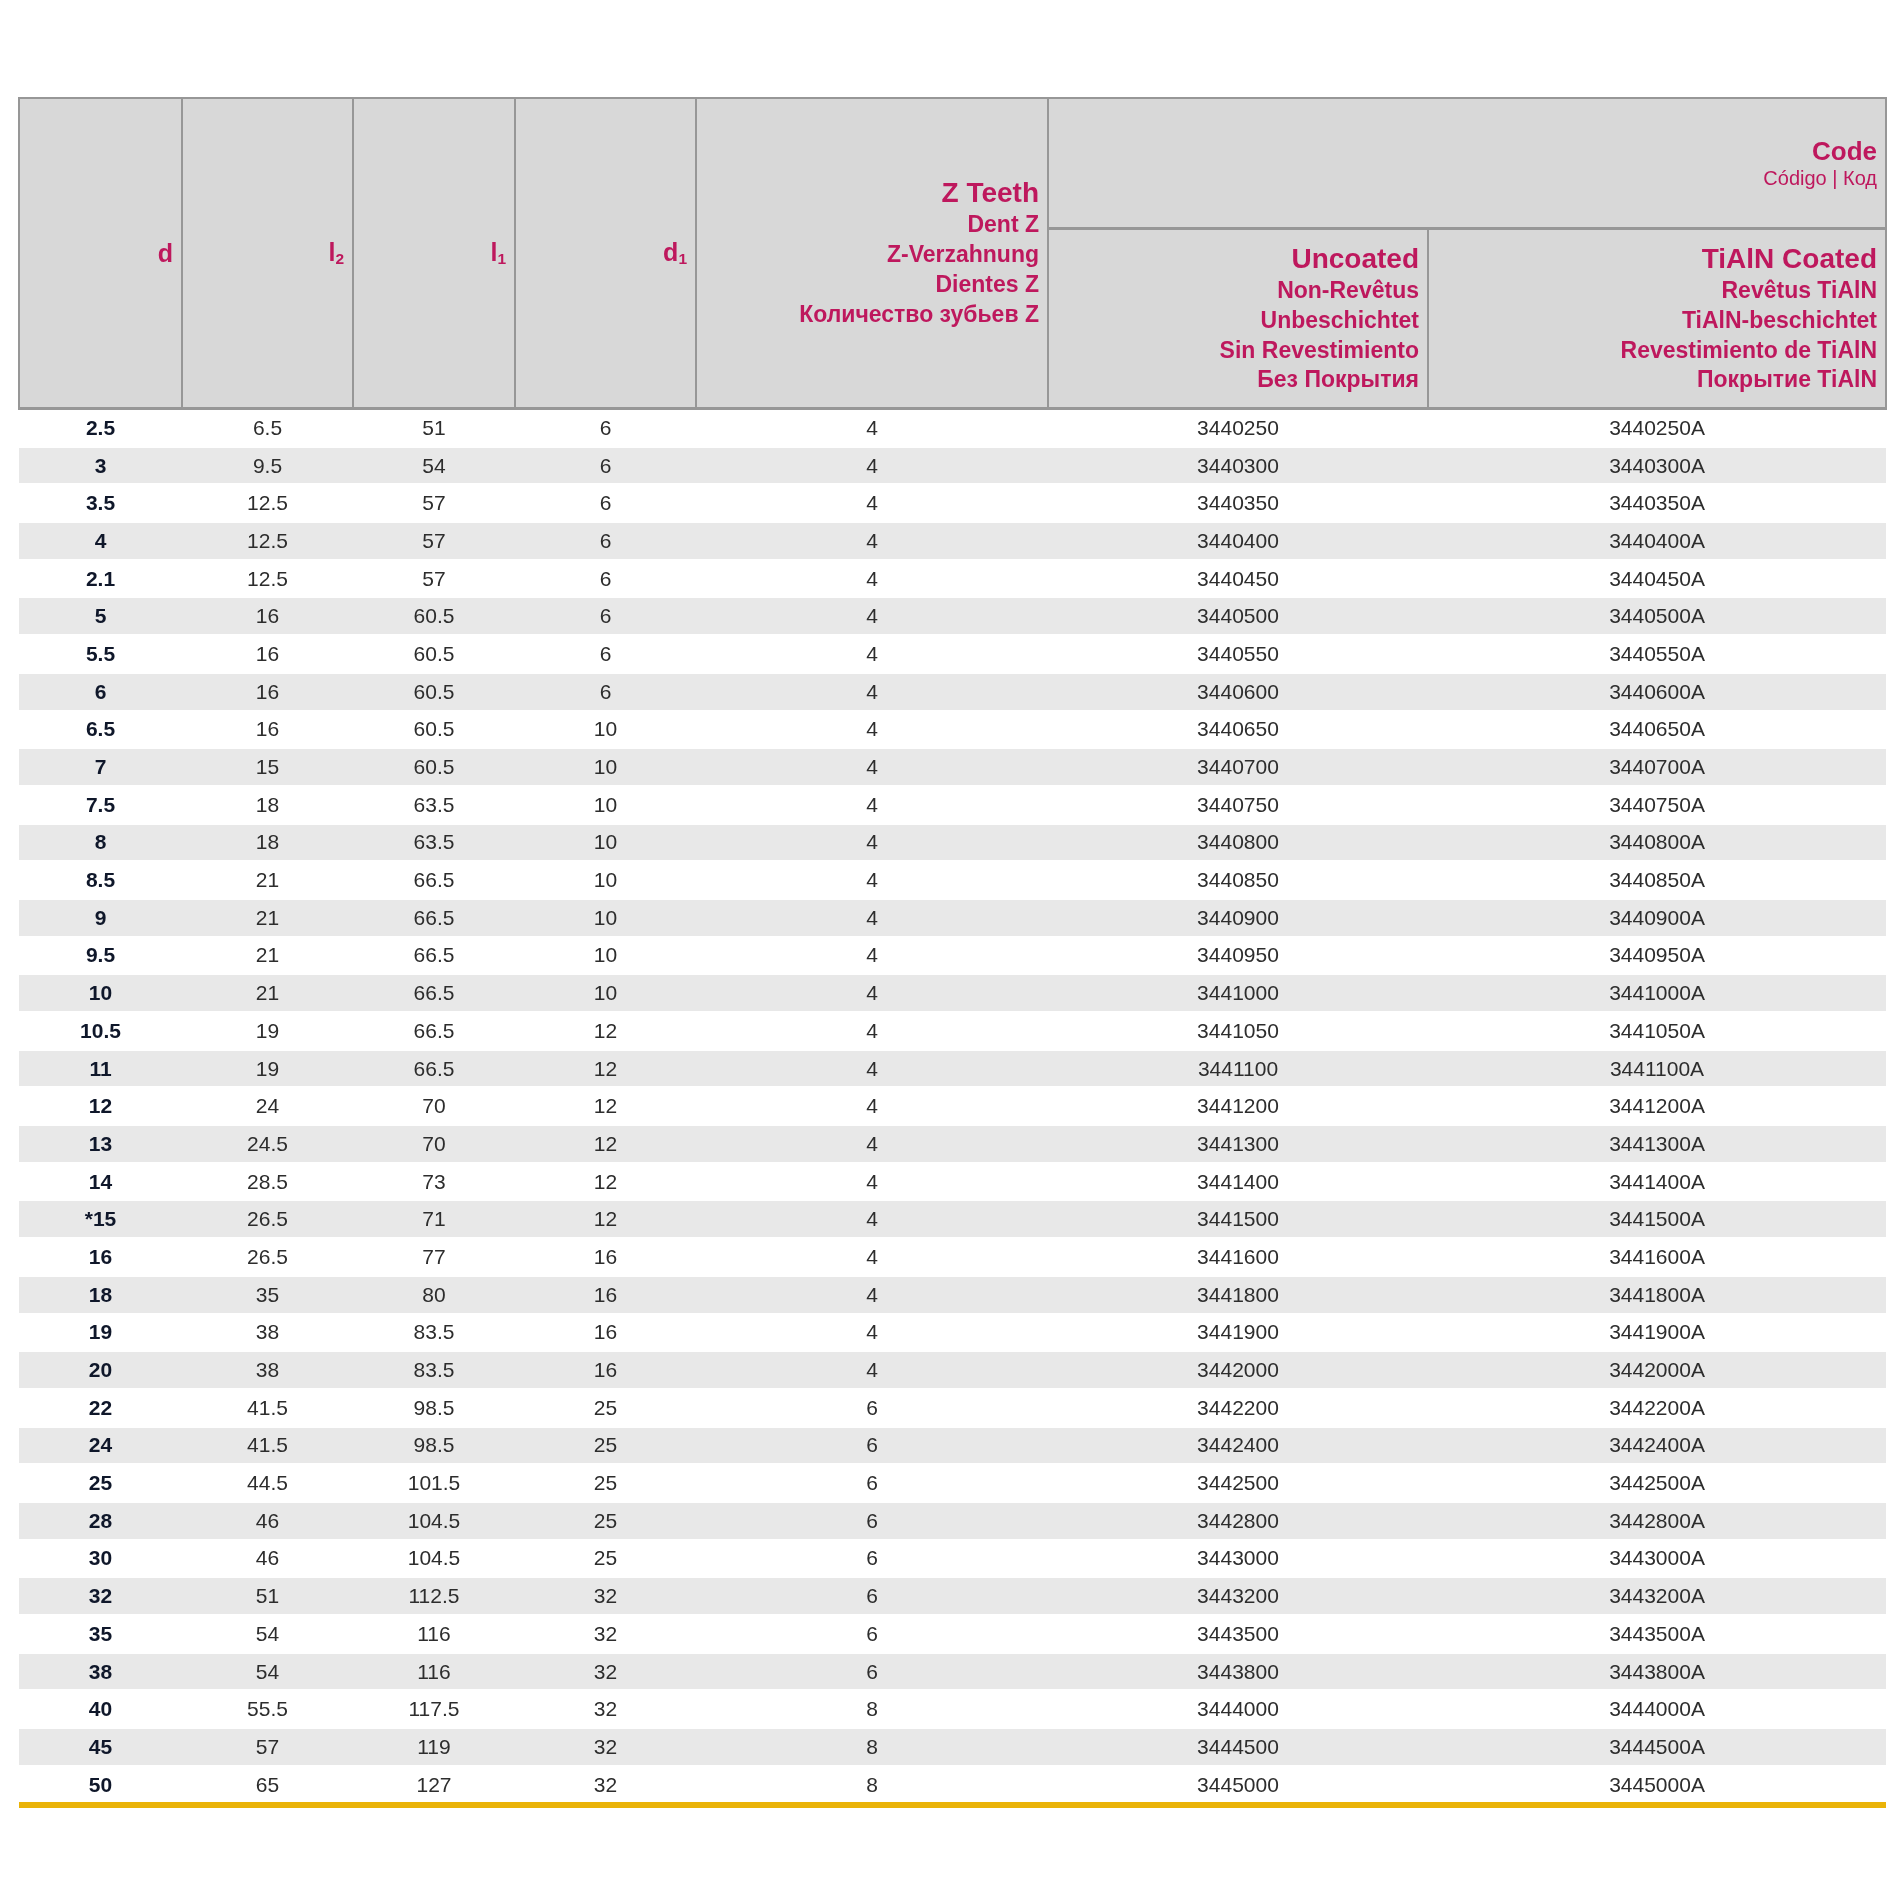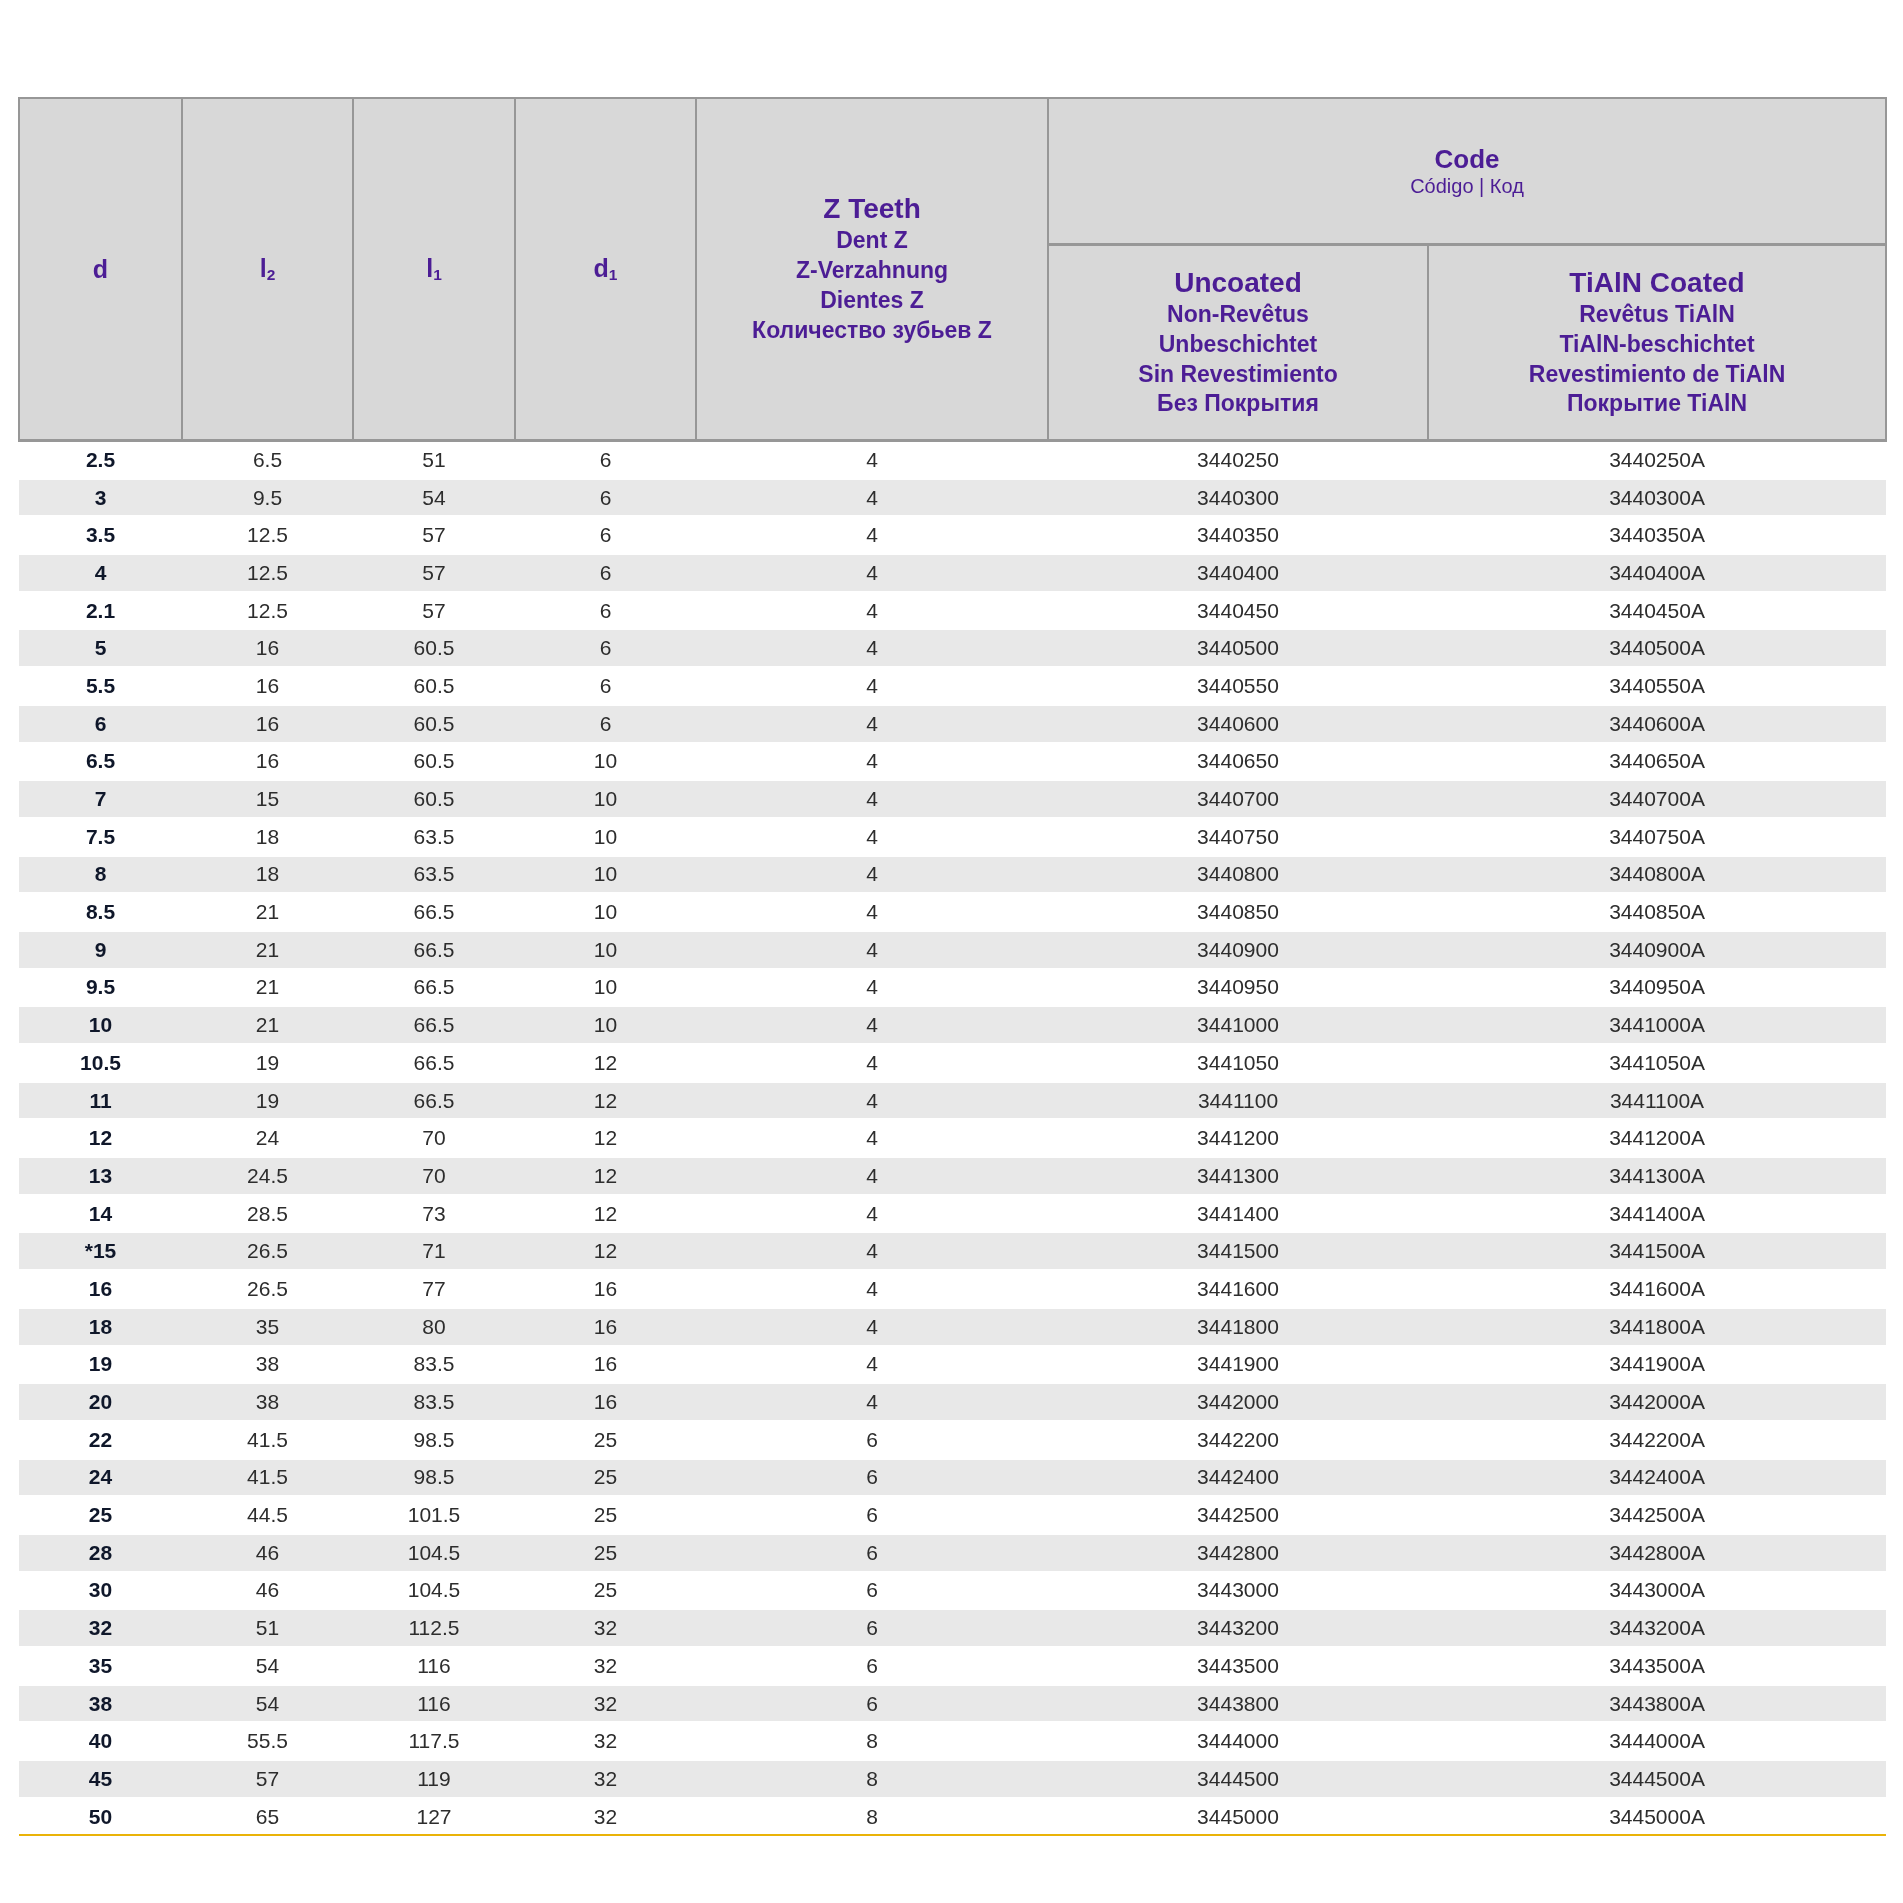--- a/index.html
+++ b/index.html
@@ -21,24 +21,24 @@
     border-collapse: collapse;
     table-layout: fixed;
     width: 1867px;
     color: #2d2d2d;
   }
   
   thead th {
     background: #d8d8d8;
     border: 2px solid #979797;
     font-weight: bold;
-    color: #4c1d95;
-    text-align: center;
+    color: #be185d;
+    text-align: right;
     vertical-align: middle;
-    padding: 16px;
+    padding: 8px;
   }
   thead tr.code-row th { height: 112px; }
   thead tr.sub-row  th { height: 161px; }
   thead th { border-bottom-width: 3px; }
   .hdr-simple { font-size: 25px; }
   .hdr-title  { font-size: 28px; line-height: 1.22; }
   .hdr-sub    { font-size: 23px; line-height: 1.3; font-weight: bold; }
   .code-title { font-size: 26px; line-height: 1.2; }
   .code-sub   { font-size: 20px; font-weight: normal; }
   sub.idx { font-size: 0.62em; vertical-align: -0.18em; }
@@ -47,21 +47,21 @@
     height: 35.7px;
     padding: 0;
     text-align: center;
     vertical-align: middle;
     font-size: 21px;
     border-top: 2px solid #ffffff;
   }
   tbody tr:nth-child(even) { background: #e8e8e8; }
   tbody tr:nth-child(odd)  { background: #ffffff; }
   tbody td.col-d { font-weight: bold; color: #0f172a; }
-  tbody tr:last-child td { border-bottom: 2px solid #eab308; }
+  tbody tr:last-child td { border-bottom: 6px solid #eab308; }
 </style>
 </head>
 <body>
 
 <div class="table-wrap">
   <table class="spec">
     <colgroup>
       <col style="width:163px">
       <col style="width:171px">
       <col style="width:162px">

